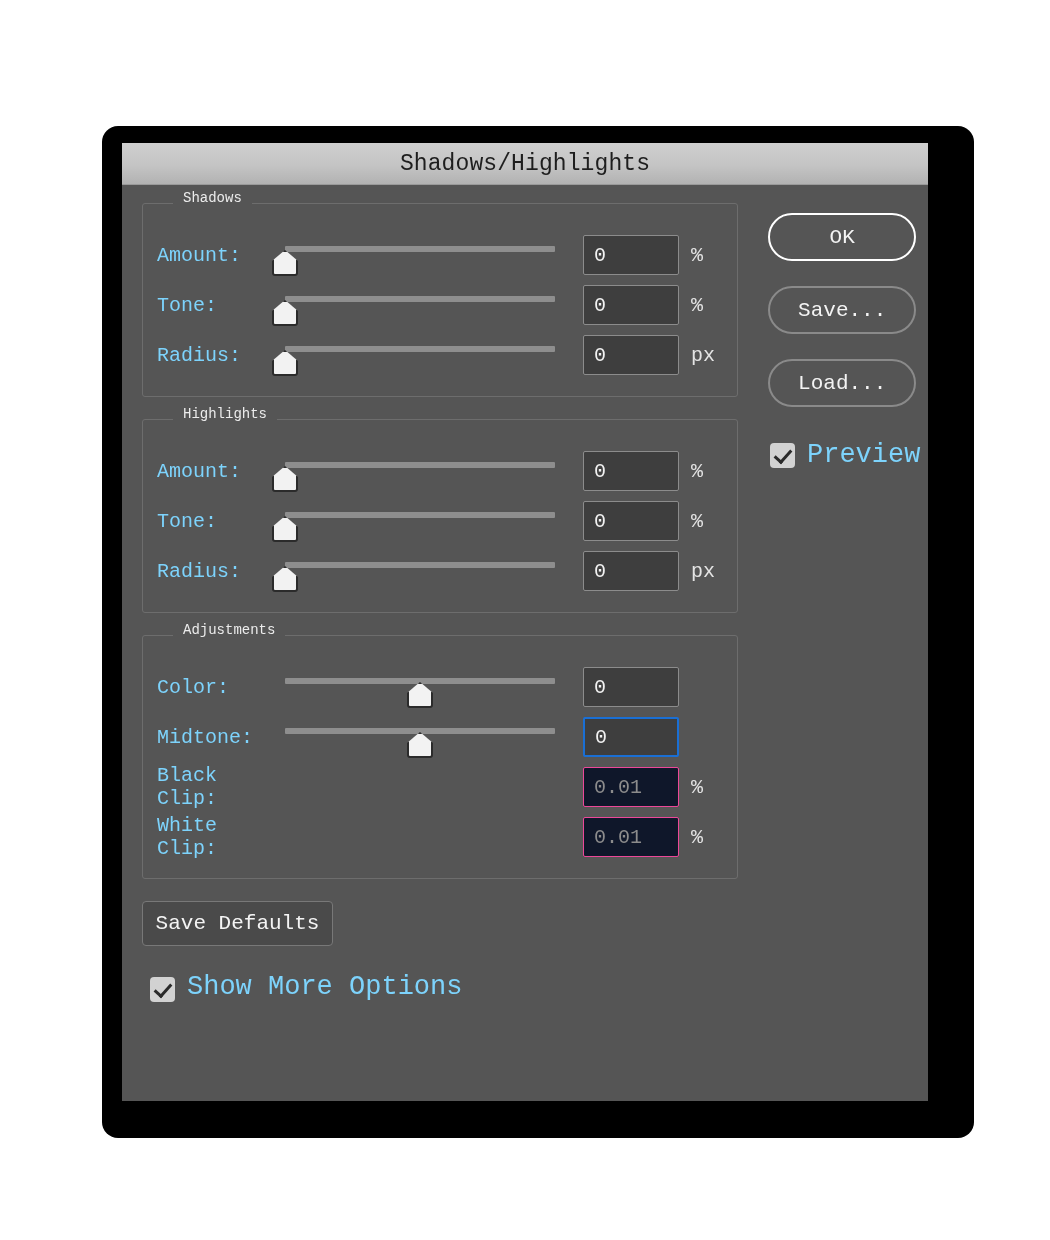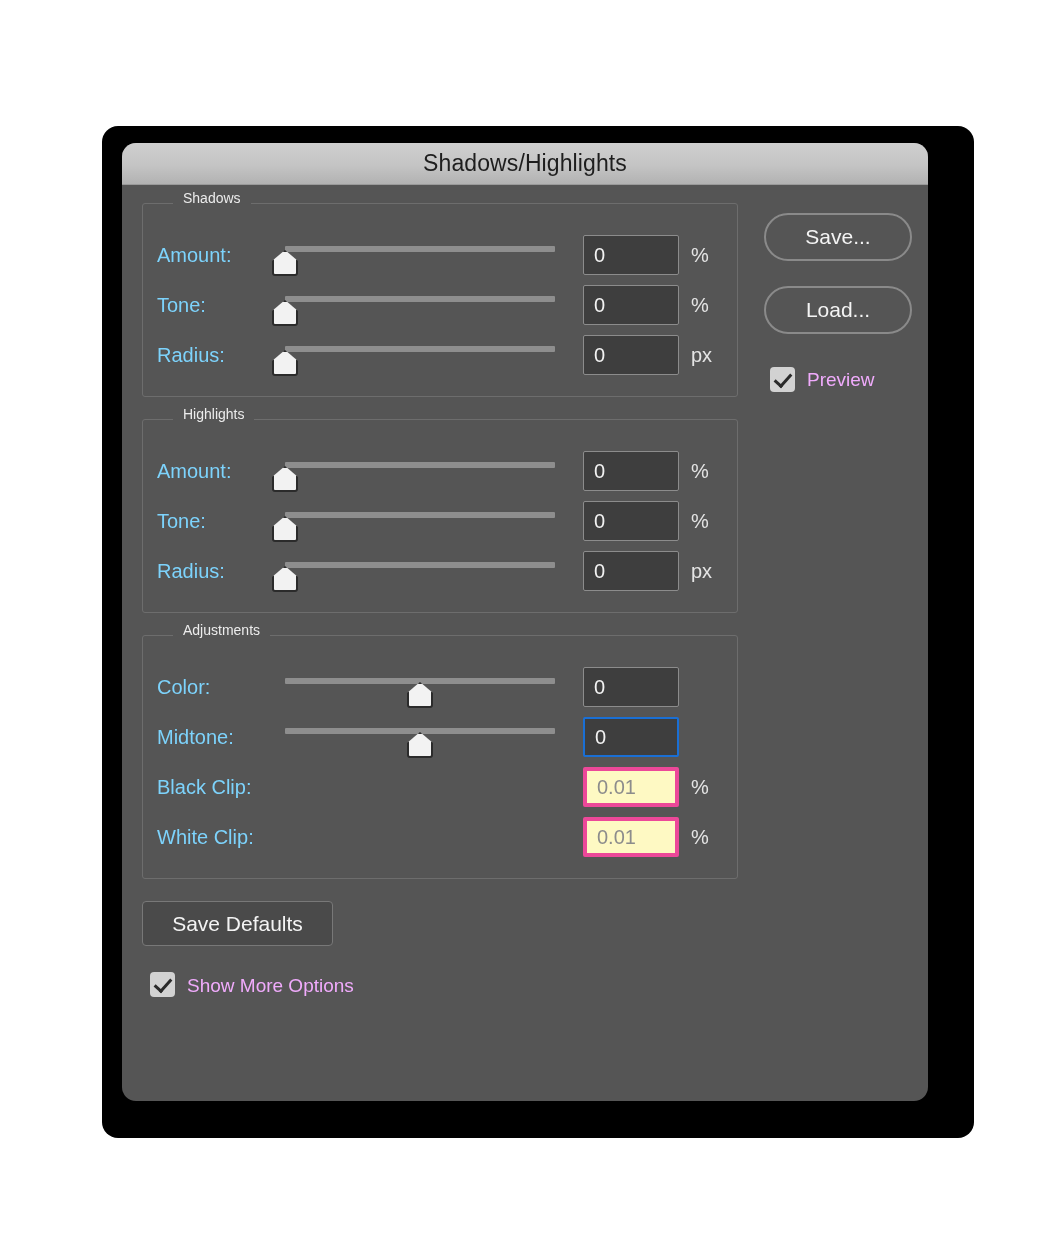--- a/index.html
+++ b/index.html
@@ -23,23 +23,24 @@
     background: #000000;
     border-radius: 16px;
   }
 
   .dialog {
     position: absolute;
     left: 122px;
     top: 143px;
     width: 806px;
     height: 958px;
-    border-radius: 14px;
+    border-radius: 0;
     overflow: hidden;
     background: #555555;
+    font-family: Liberation Mono, monospace;
   }
 
   .titlebar {
     height: 42px;
     background: linear-gradient(to bottom, #cfcfcf 0%, #c4c4c4 55%, #b2b2b2 100%);
     border-bottom: 1px solid #9a9a9a;
     display: flex;
     align-items: center;
     justify-content: center;
   }
@@ -138,22 +139,22 @@
     align-items: center;
     padding-left: 10px;
     font-size: 20px;
     color: #f2f2f2;
   }
   .field.focused {
     border: 2px solid #1a6fd4;
     background: #3e3e3e;
   }
   .field.disabled {
-    background: #fef9c3;
-    border: 4px solid #ec4899;
+    background: #0f172a;
+    border: 1px solid #ec4899;
     color: #8c8c8c;
   }
   .unit {
     width: 40px;
     flex: none;
     font-size: 20px;
     color: #e4e4e4;
     padding-left: 12px;
   }
 
@@ -194,21 +195,21 @@
     content: "";
     position: absolute;
     left: 8px;
     top: 3px;
     width: 7px;
     height: 14px;
     border: solid #2a2a2a;
     border-width: 0 3.5px 3.5px 0;
     transform: rotate(42deg);
   }
-  .checkrow-label { font-size: 19px; color: #f0abfc; }
+  .checkrow-label { font-size: 27px; color: #7dd3fc; }
 
   
   .btn-rect {
     width: 191px;
     height: 45px;
     background: #4a4a4a;
     border: 1px solid #787878;
     border-radius: 4px;
     color: #f4f4f4;
     font-size: 21px;
@@ -338,20 +339,21 @@
 
       <div class="btn-rect">Save Defaults</div>
 
       <div class="bottom-check">
         <div class="checkbox"></div>
         <div class="checkrow-label">Show More Options</div>
       </div>
     </div>
 
     <div class="right-col">
+      <div class="btn-pill default">OK</div>
       <div class="btn-pill">Save...</div>
       <div class="btn-pill">Load...</div>
 
       <div class="checkrow">
         <div class="checkbox"></div>
         <div class="checkrow-label">Preview</div>
       </div>
     </div>
 
   </div>

